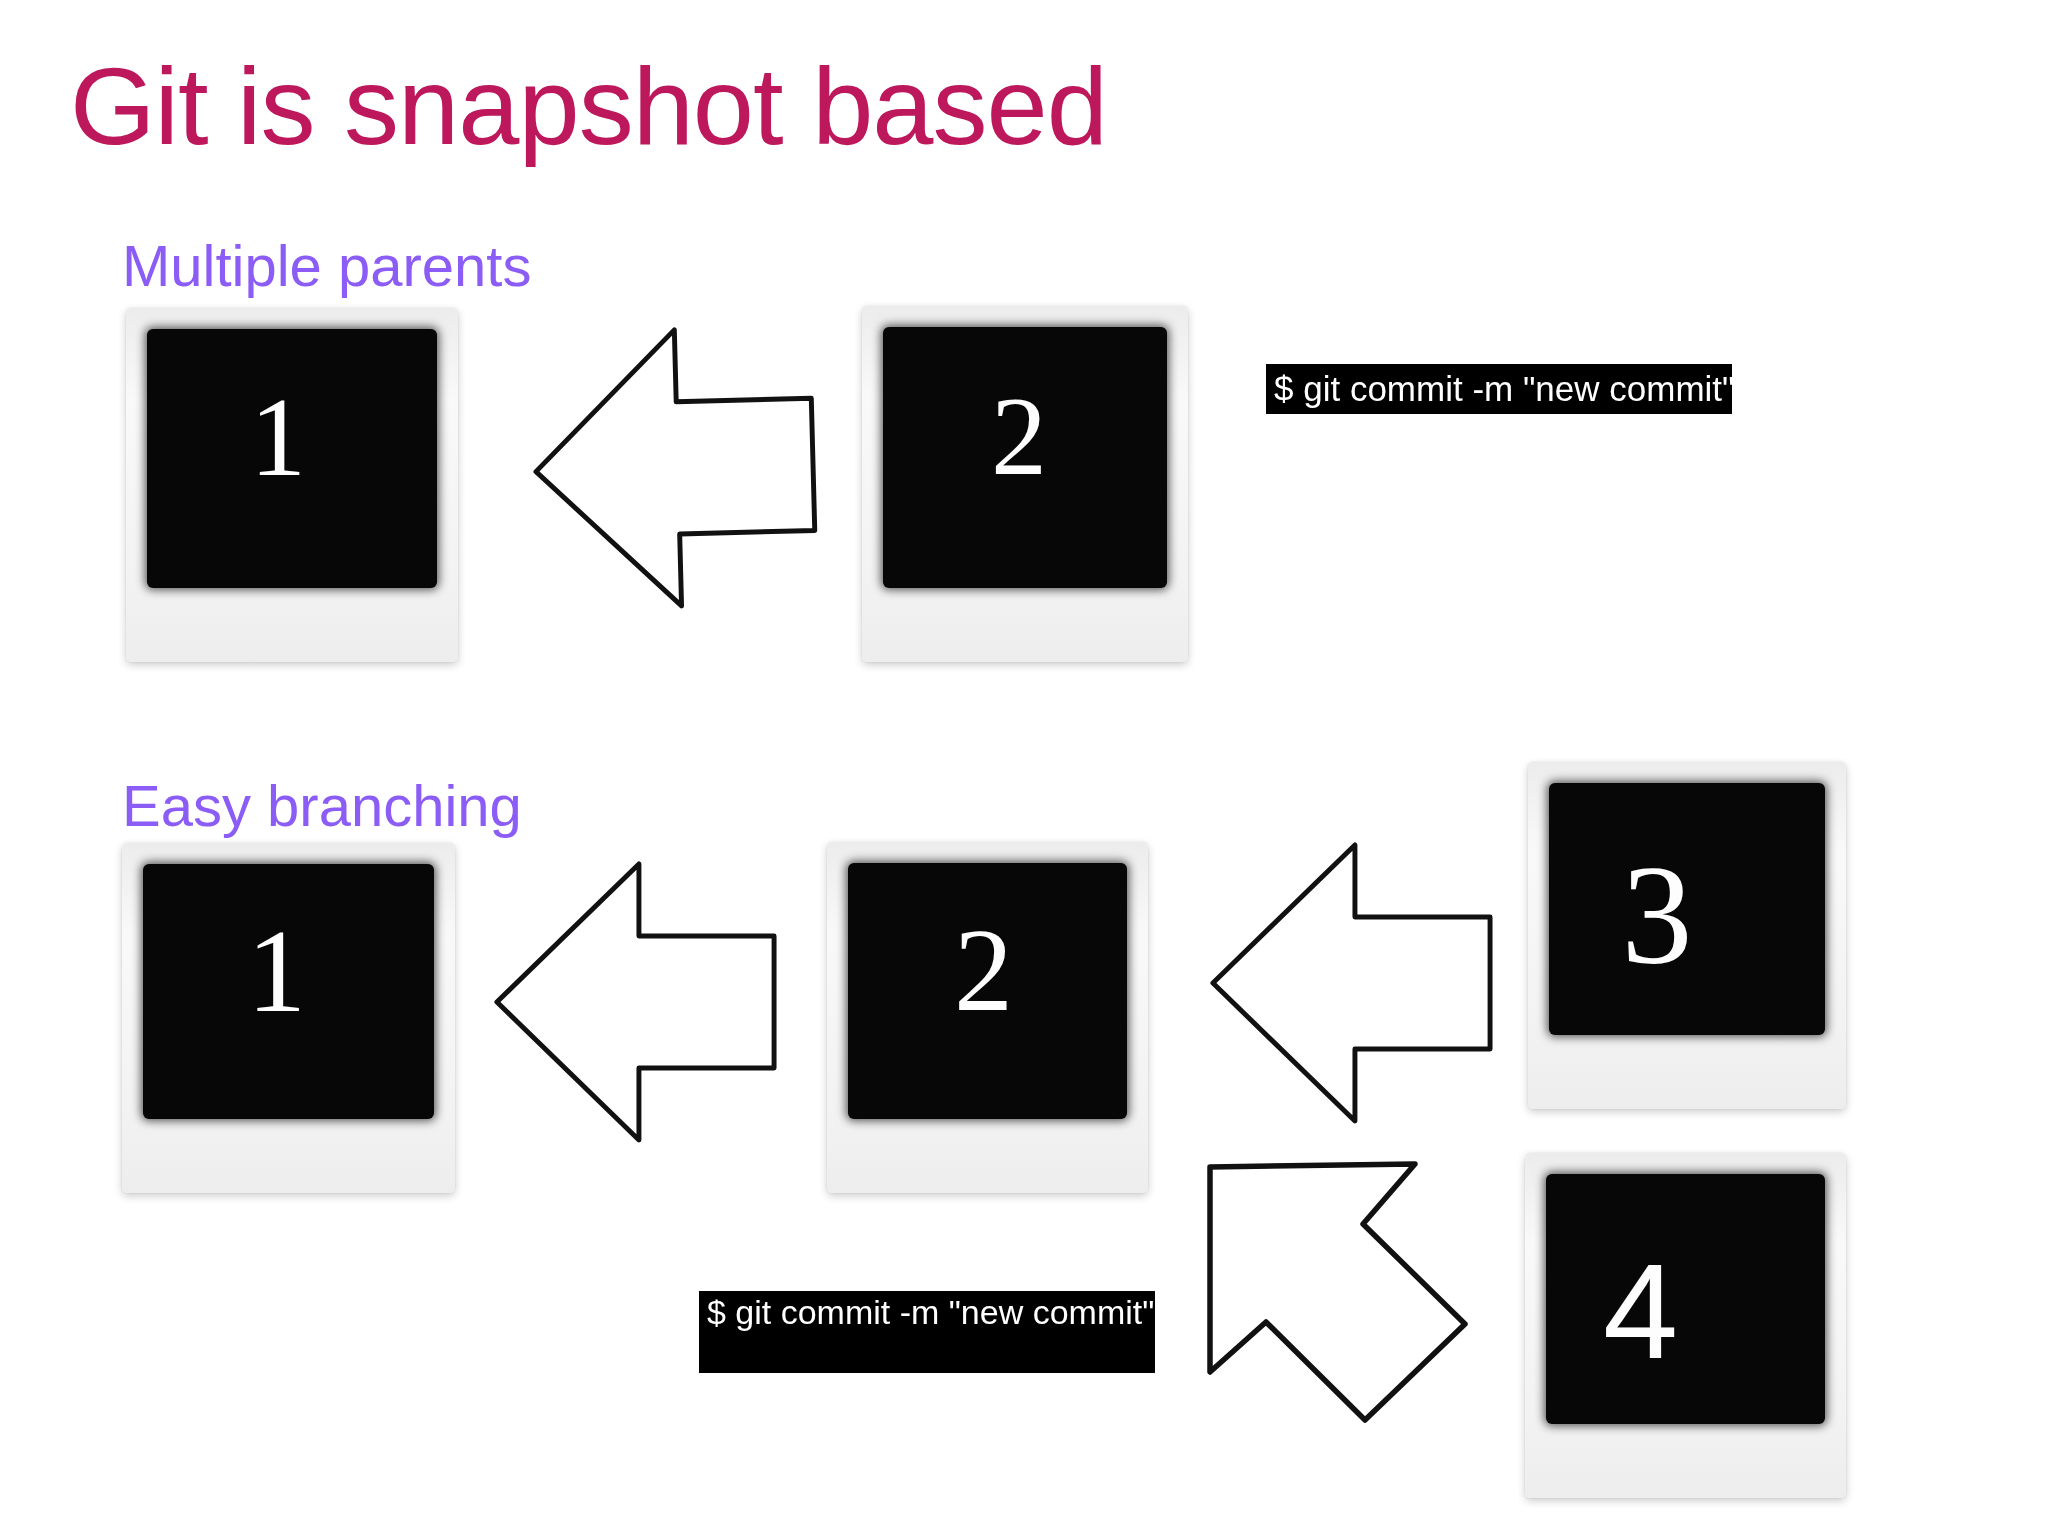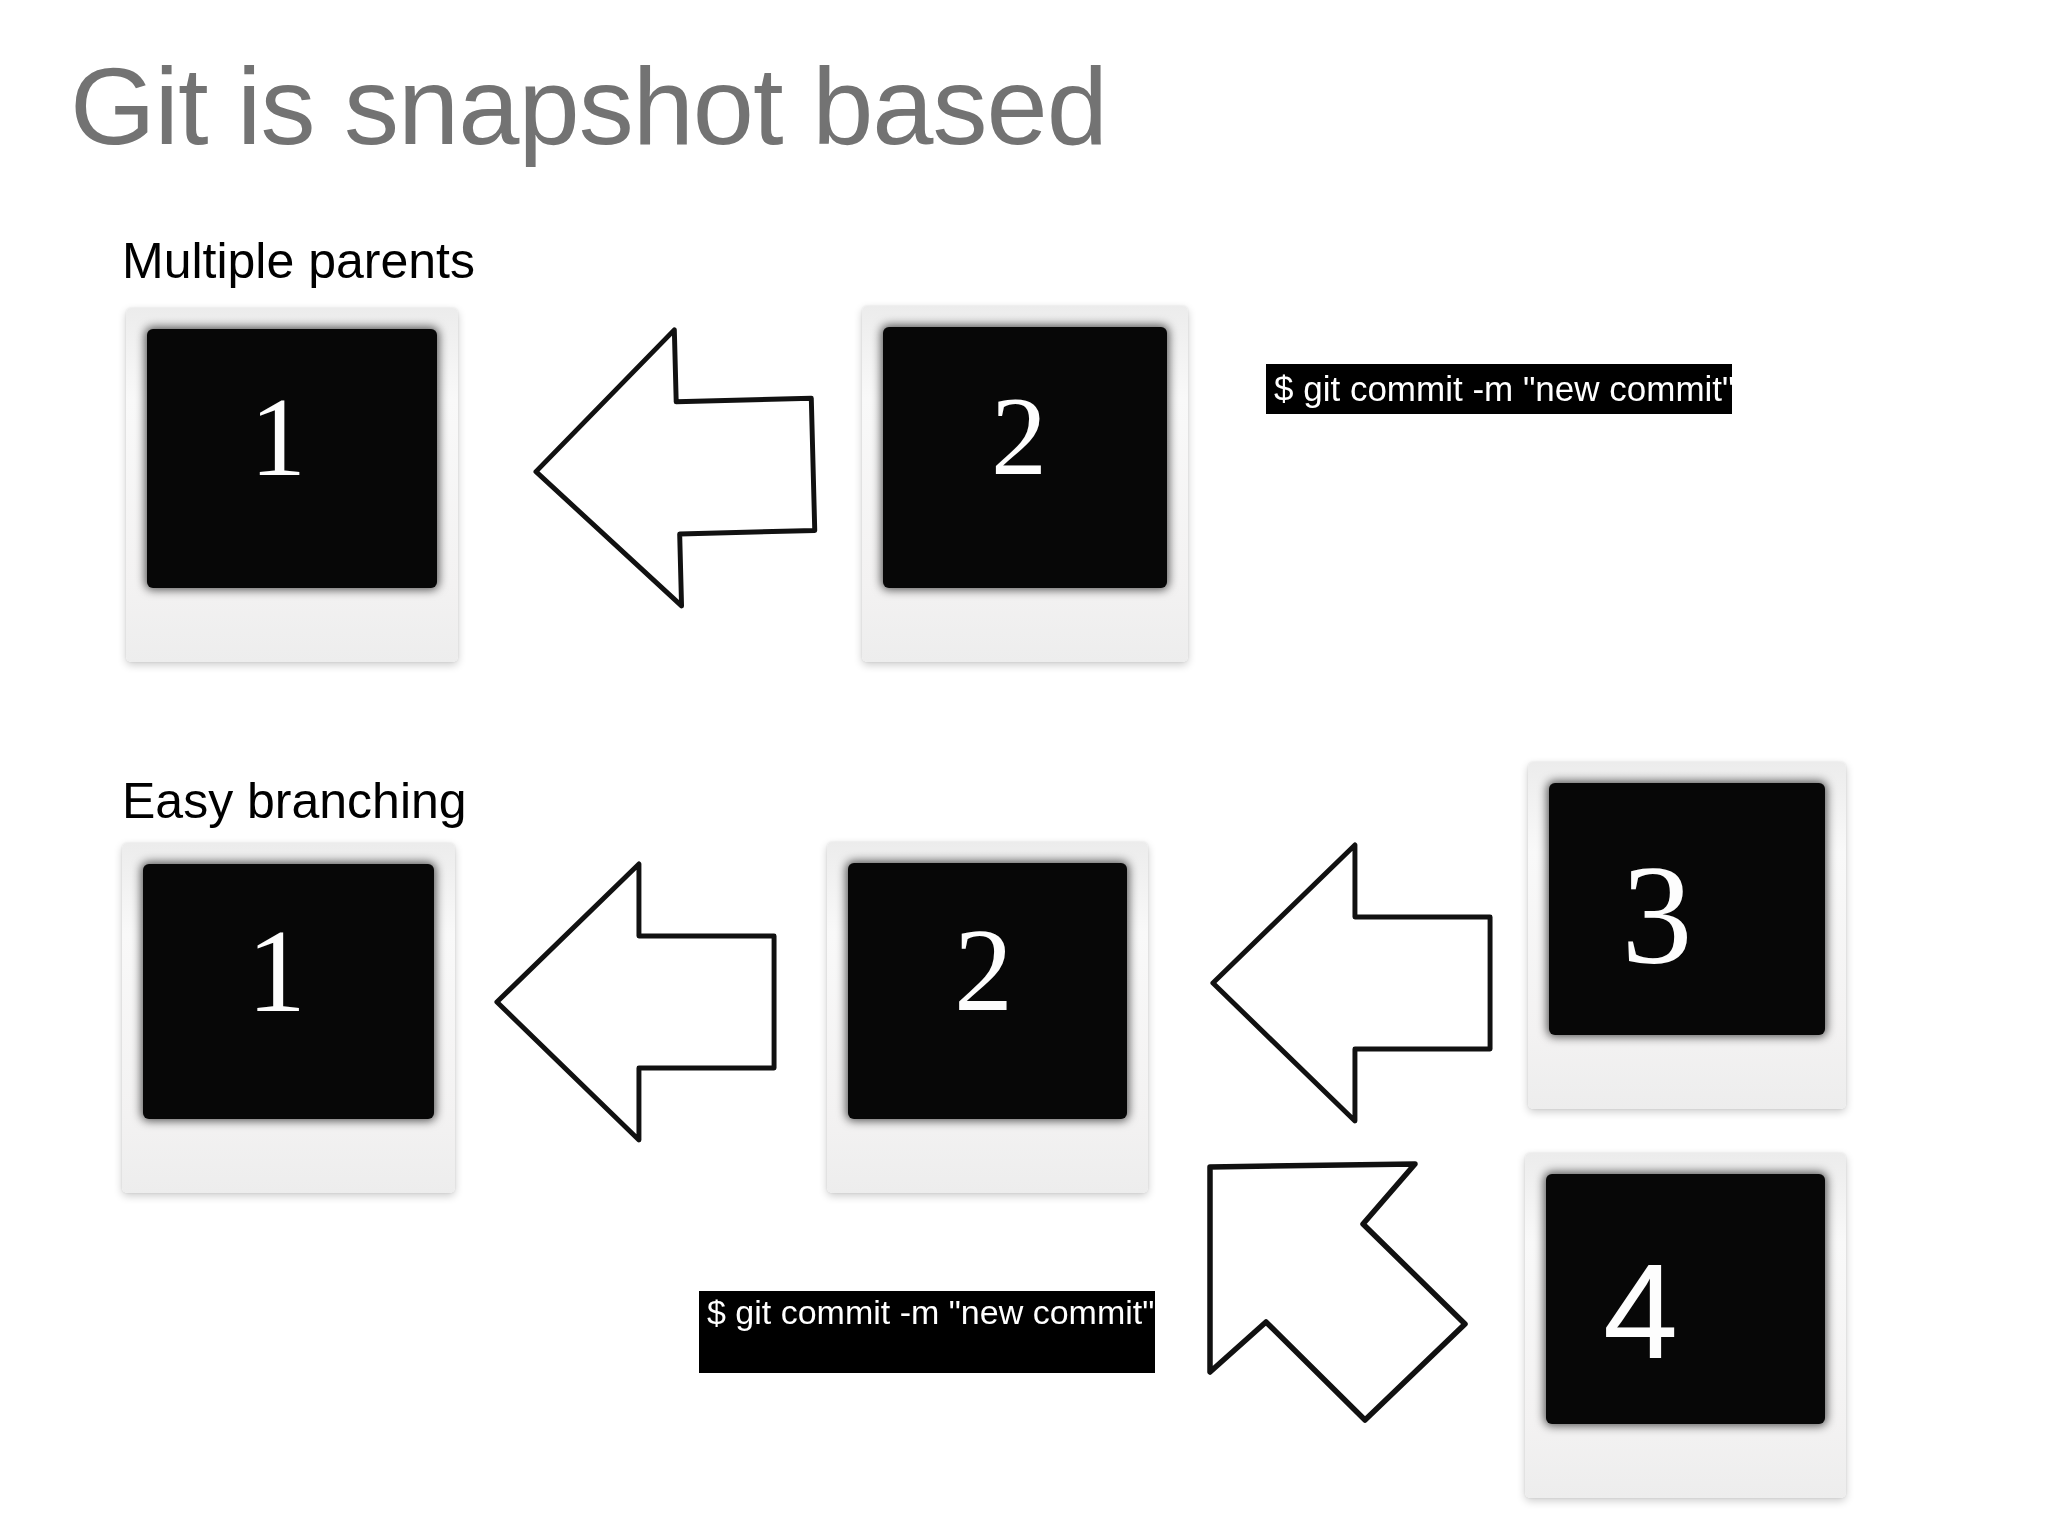--- a/index.html
+++ b/index.html
@@ -15,27 +15,27 @@
     background: #ffffff;
     overflow: hidden;
   }
   .abs { position: absolute; }
 
   .slide-title {
     left: 70px;
     top: 42px;
     font-size: 110px;
     font-weight: 400;
-    color: #737373;
+    color: #be185d;
     letter-spacing: -1px;
     white-space: nowrap;
   }
   .section-label {
-    font-size: 50px;
-    color: #000000;
+    font-size: 58px;
+    color: #8b5cf6;
     white-space: nowrap;
   }
   #label-multiple-parents { left: 122px; top: 232px; }
   #label-easy-branching  { left: 122px; top: 772px; }
 
   
   .polaroid {
     background: linear-gradient(180deg, #ececec 0%, #f9f9f9 26%, #f3f2f2 78%, #ededed 100%);
     border-radius: 5px;
     box-shadow: 0 3px 9px rgba(0,0,0,0.20), 0 0 2px rgba(0,0,0,0.10);

